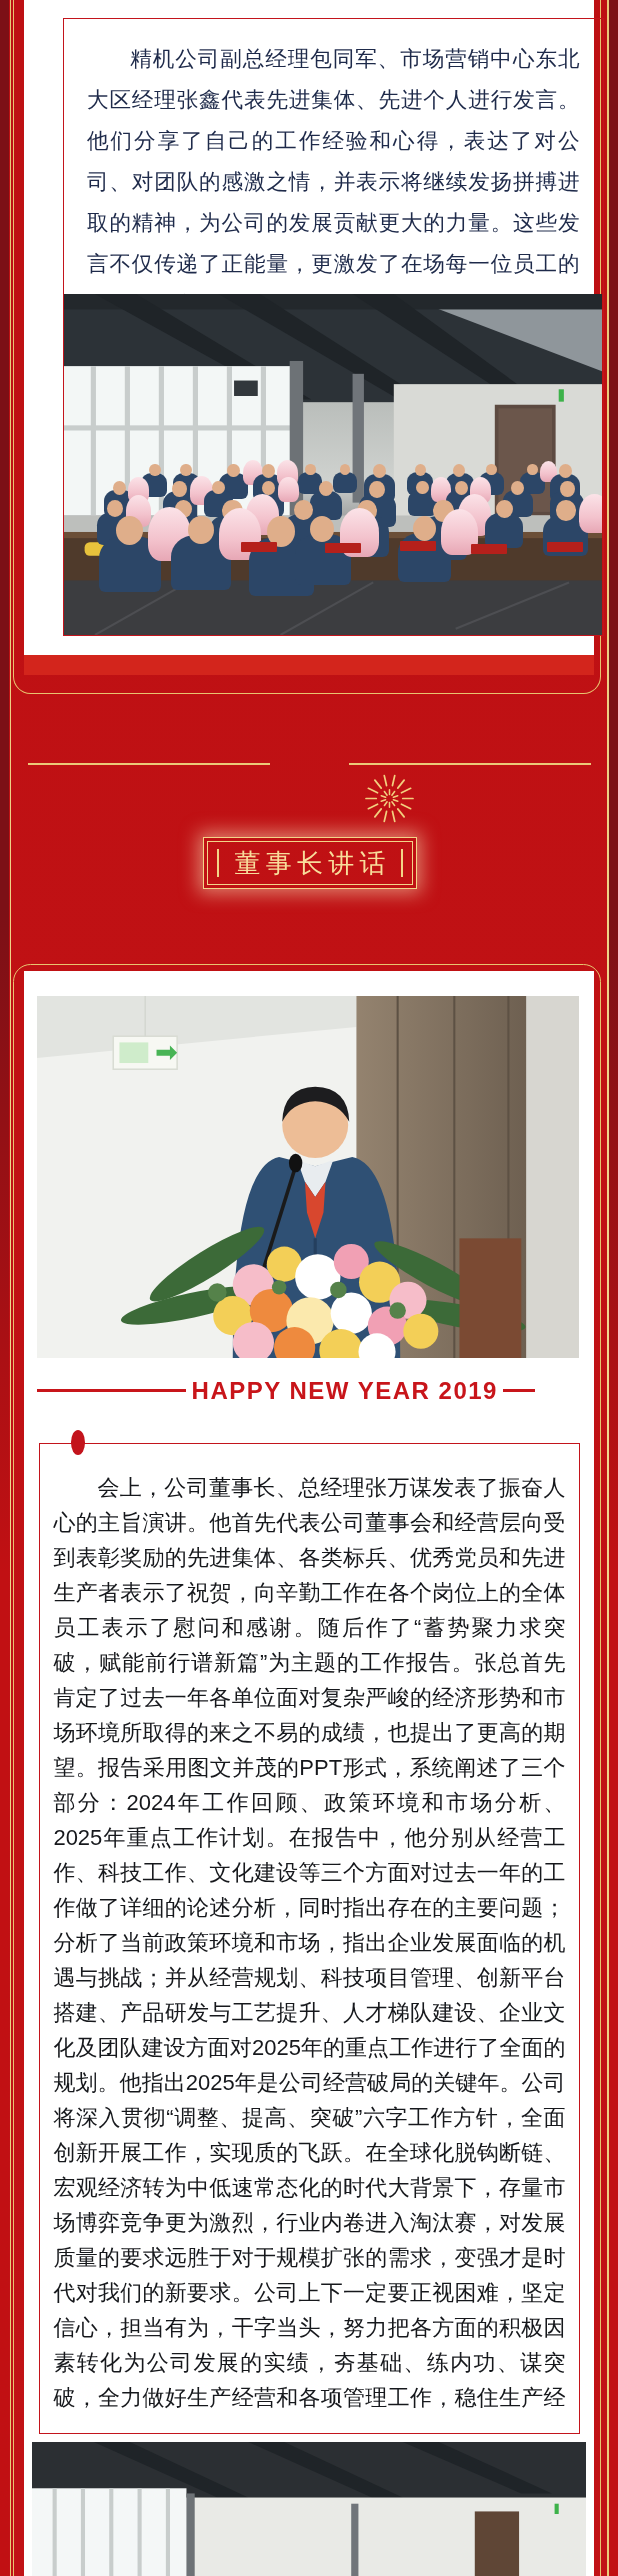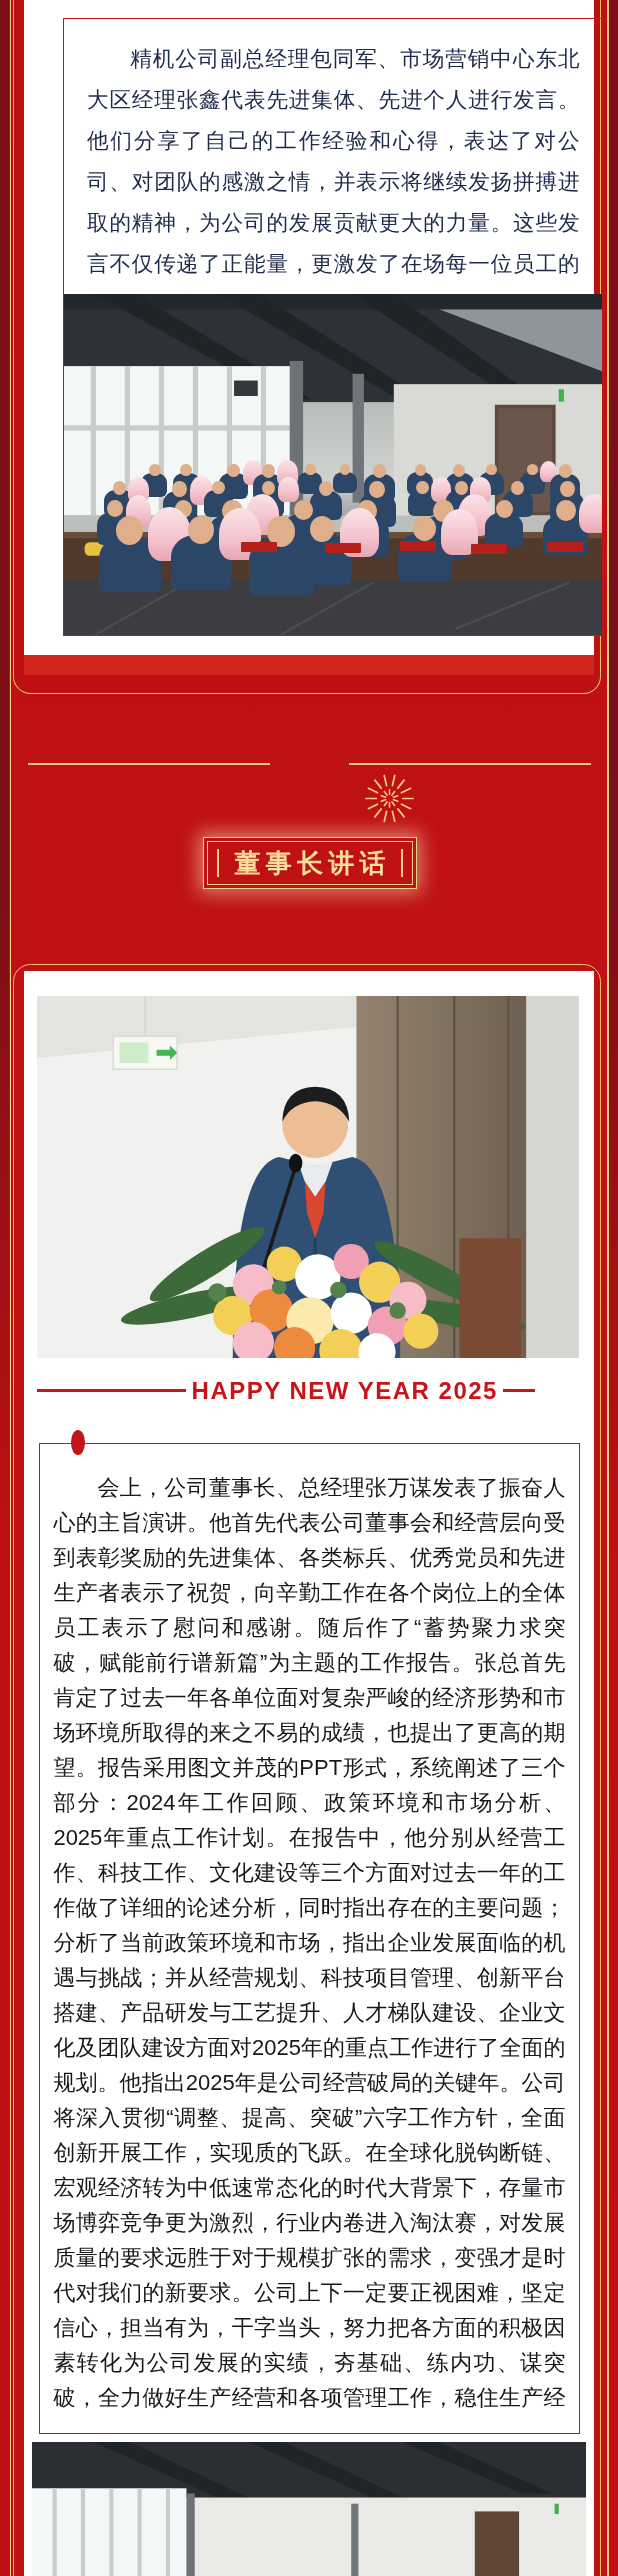--- a/index.html
+++ b/index.html
@@ -30,21 +30,21 @@
   
   .gold-hline{height:1.5px;background:#ecc979;top:763px;}
   #divider-left{left:28px;width:242px;} #divider-right{left:349px;width:242px;}
   #starburst{left:365px;top:774px;width:49px;height:49px;}
   #badge{left:203px;top:837px;width:212px;height:50px;border:1.5px solid #f3d488;
      box-shadow:0 0 17.5px 5.2px rgba(255,244,200,0.5), inset 0 0 0 0 transparent;
      display:flex;align-items:center;justify-content:center;}
   #badge::after{content:"";position:absolute;inset:2.6px;border:1px solid #f3d488;}
   .badge-bar{position:absolute;top:11.3px;width:1.5px;height:28px;background:#f3d488;}
   #badge-bar-left{left:13.4px;} #badge-bar-right{right:13.4px;}
-  #badge-label{font-size:26px;font-weight:bold;color:#f8dd9b;letter-spacing:5.2px;text-indent:5.2px;z-index:2;}
+  #badge-label{font-size:26px;font-weight:normal;color:#f8dd9b;letter-spacing:5.2px;text-indent:5.2px;z-index:2;}
   
   #photo-speaker{left:37px;top:996px;width:542px;height:362px;overflow:hidden;background:#eceeeb;}
   #hny-row{left:24px;top:1375px;width:570px;height:31px;display:flex;align-items:center;}
   .hny-line{height:2.1px;background:#c8151a;}
   #hny-line-left{width:149px;margin-left:13.4px;}
   #hny-text{color:#c8151a;font-size:24px;font-weight:bold;letter-spacing:1.5px;white-space:nowrap;padding:0 5.2px;}
   #hny-line-right{width:32px;}
   #box-2{left:39px;top:1443px;width:541px;height:991px;border:1.5px solid #c3141c;box-sizing:border-box;overflow:hidden;}
   #speech-paragraph{position:absolute;left:13.4px;right:13.4px;top:26px;bottom:18.5px;overflow:hidden;
      font-size:22px;line-height:35px;color:#16181c;text-align:justify;text-indent:2em;}
@@ -306,21 +306,21 @@
       <circle cx="350" cy="575" r="18" fill="#55824a"></circle>
         <circle cx="585" cy="570" r="16" fill="#55824a"></circle>
       <circle cx="700" cy="610" r="16" fill="#55824a"></circle>
         <circle cx="470" cy="565" r="14" fill="#55824a"></circle>
     </g>
   </svg>
 </div>
 
 <div class="abs" id="hny-row">
   <span class="hny-line" id="hny-line-left"></span>
-  <span id="hny-text">HAPPY NEW YEAR 2025</span>
+  <span id="hny-text">HAPPY NEW YEAR 2019</span>
   <span class="hny-line" id="hny-line-right"></span>
 </div>
 
 <div class="abs" id="box-2">
   <div id="speech-paragraph">会上，公司董事长、总经理张万谋发表了振奋人心的主旨演讲。他首先代表公司董事会和经营层向受到表彰奖励的先进集体、各类标兵、优秀党员和先进生产者表示了祝贺，向辛勤工作在各个岗位上的全体员工表示了慰问和感谢。随后作了“蓄势聚力求突破，赋能前行谱新篇”为主题的工作报告。张总首先肯定了过去一年各单位面对复杂严峻的经济形势和市场环境所取得的来之不易的成绩，也提出了更高的期望。报告采用图文并茂的PPT形式，系统阐述了三个部分：2024年工作回顾、政策环境和市场分析、2025年重点工作计划。在报告中，他分别从经营工作、科技工作、文化建设等三个方面对过去一年的工作做了详细的论述分析，同时指出存在的主要问题；分析了当前政策环境和市场，指出企业发展面临的机遇与挑战；并从经营规划、科技项目管理、创新平台搭建、产品研发与工艺提升、人才梯队建设、企业文化及团队建设方面对2025年的重点工作进行了全面的规划。他指出2025年是公司经营破局的关键年。公司将深入贯彻“调整、提高、突破”六字工作方针，全面创新开展工作，实现质的飞跃。在全球化脱钩断链、宏观经济转为中低速常态化的时代大背景下，存量市场博弈竞争更为激烈，行业内卷进入淘汰赛，对发展质量的要求远胜于对于规模扩张的需求，变强才是时代对我们的新要求。公司上下一定要正视困难，坚定信心，担当有为，干字当头，努力把各方面的积极因素转化为公司发展的实绩，夯基础、练内功、谋突破，全力做好生产经营和各项管理工作，稳住生产经营基本盘，提高经营质量。</div>
 </div>
 <div class="abs" id="box-2-dot"></div>
 
 <div class="abs" id="photo-2">
   <svg width="554" height="253" viewBox="0 0 1076 492" preserveAspectRatio="none">

